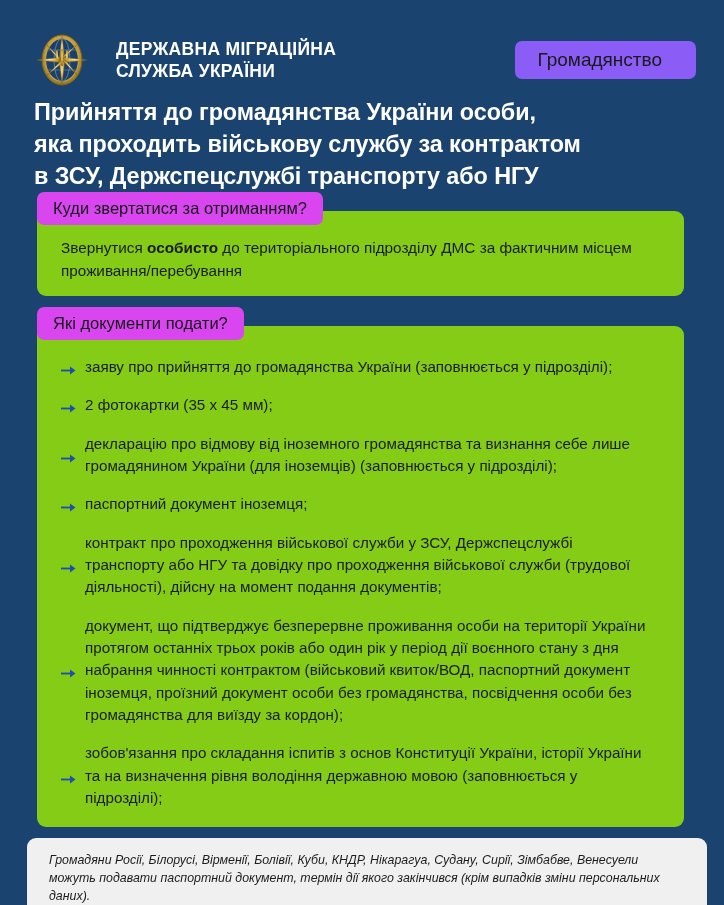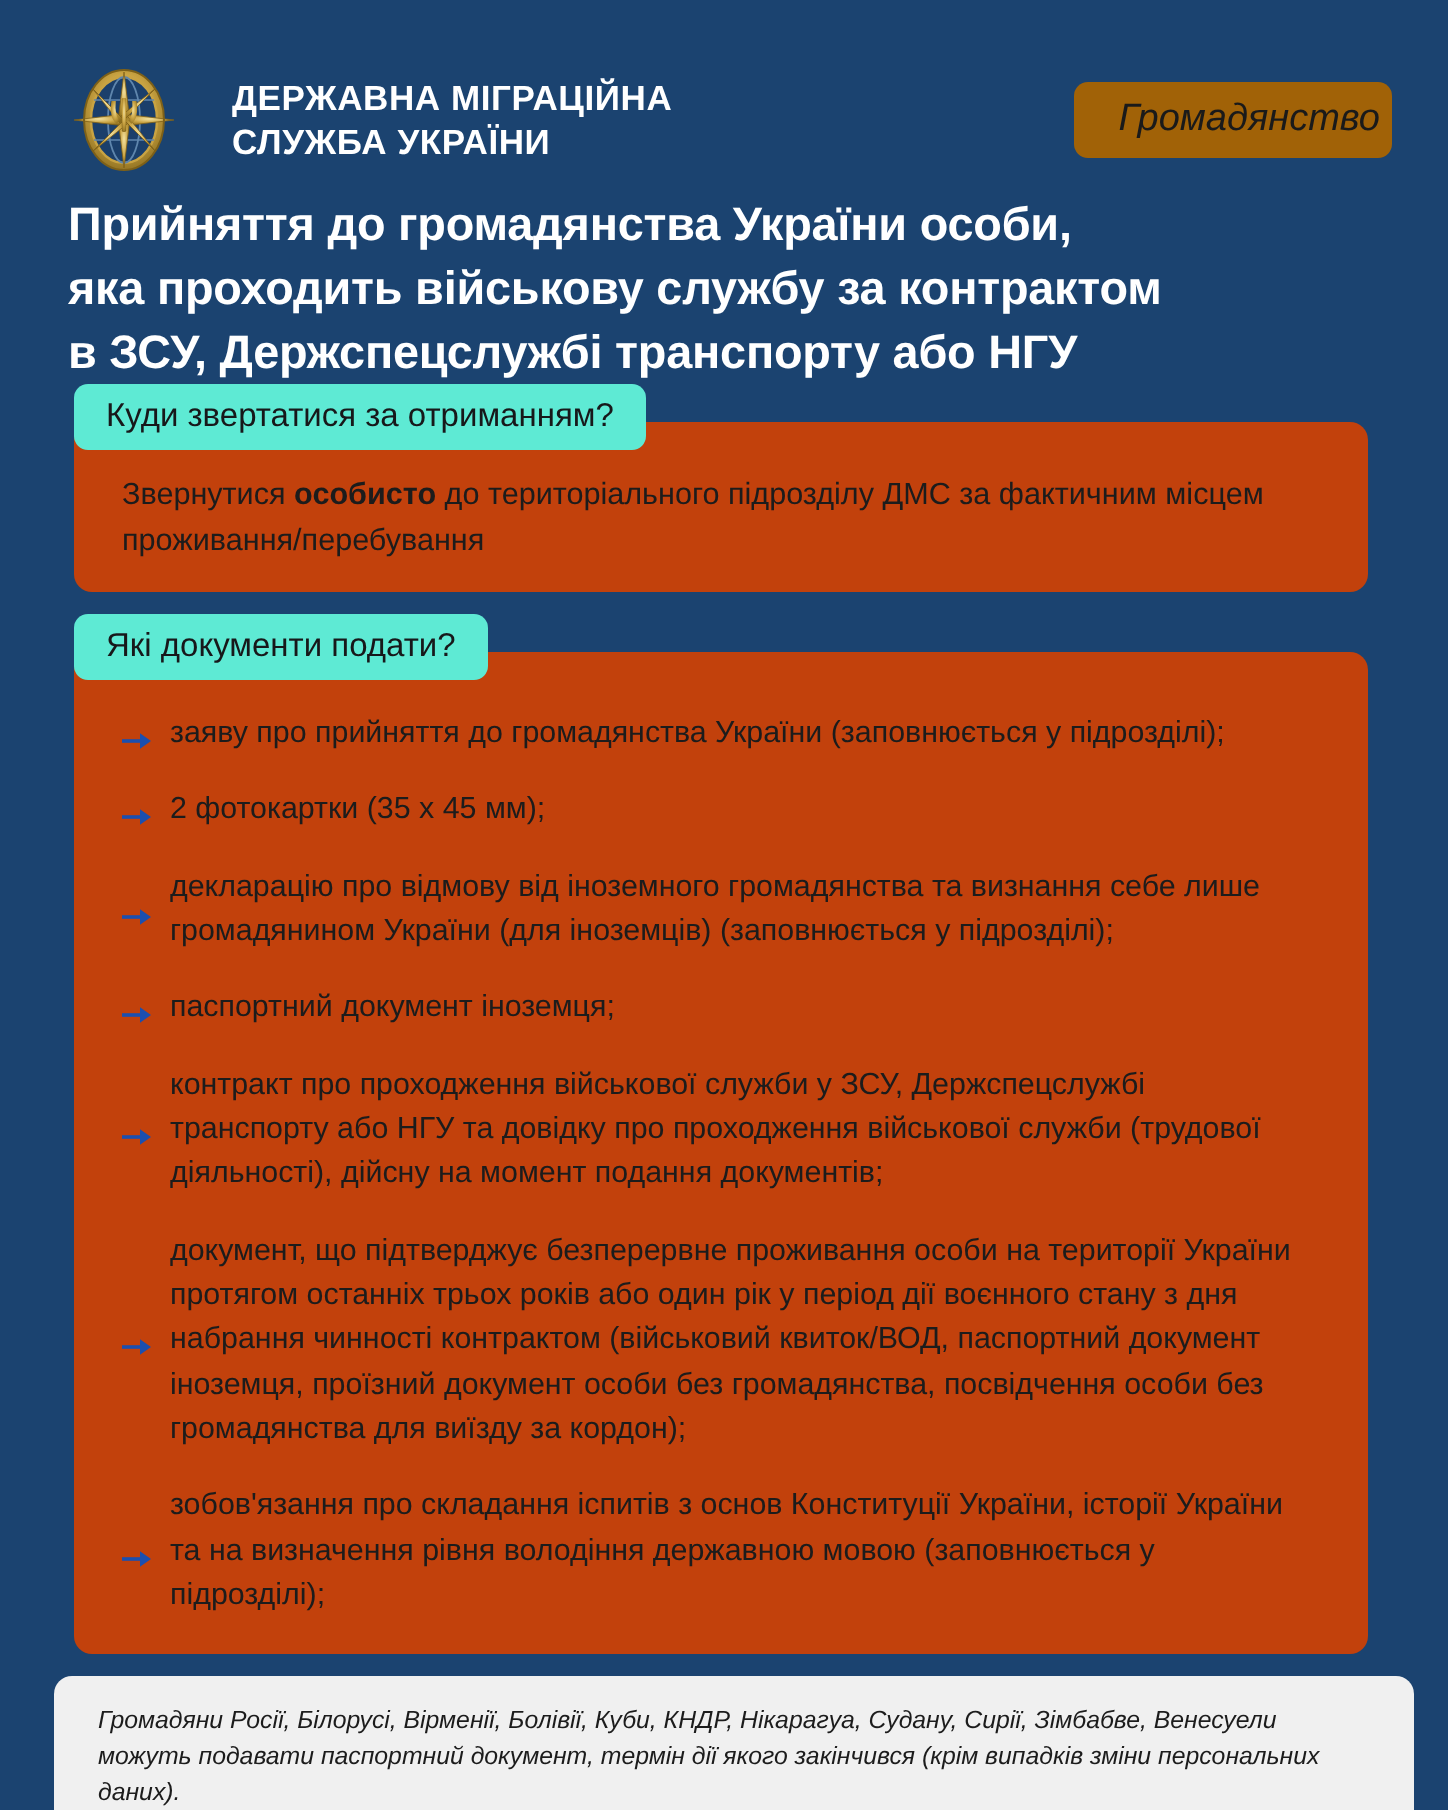--- a/index.html
+++ b/index.html
@@ -37,29 +37,28 @@
     font-size: 17.5px;
     font-weight: bold;
     line-height: 1.28;
     letter-spacing: 0.3px;
     white-space: pre-line;
     text-transform: uppercase;
   }
 
   .badge {
     margin-left: auto;
-    background: #a16207;
+    background: #8b5cf6;
     color: #1a1a1a;
     font-size: 19px;
     font-weight: normal;
-    padding: 9px 6px 10px 22px;
+    padding: 9px 34px 10px 22px;
     border-radius: 7px;
     line-height: 1;
     white-space: nowrap;
-    font-style: italic;
   }
 
   
   .title {
     color: #ffffff;
     font-size: 23.4px;
     font-weight: bold;
     line-height: 1.37;
     padding: 10px 30px 0 34px;
     white-space: pre-line;
@@ -70,31 +69,31 @@
   .section {
     position: relative;
     margin: 0 40px 0 37px;
   }
   .section + .section { margin-top: 11px; }
 
   .section-tab {
     position: relative;
     z-index: 3;
     display: inline-block;
-    background: #5eead4;
+    background: #d946ef;
     color: #17181a;
     font-size: 16.5px;
     padding: 7px 16px 8px 16px;
     border-radius: 7px;
     line-height: 1.1;
     white-space: nowrap;
   }
 
   .panel {
-    background: #c2410c;
+    background: #84cc16;
     border-radius: 9px;
     margin-top: -14px;
     padding: 26px 32px 16px 24px;
     position: relative;
     z-index: 1;
   }
 
   .panel.tight { padding-bottom: 14px; }
 
   .para {

